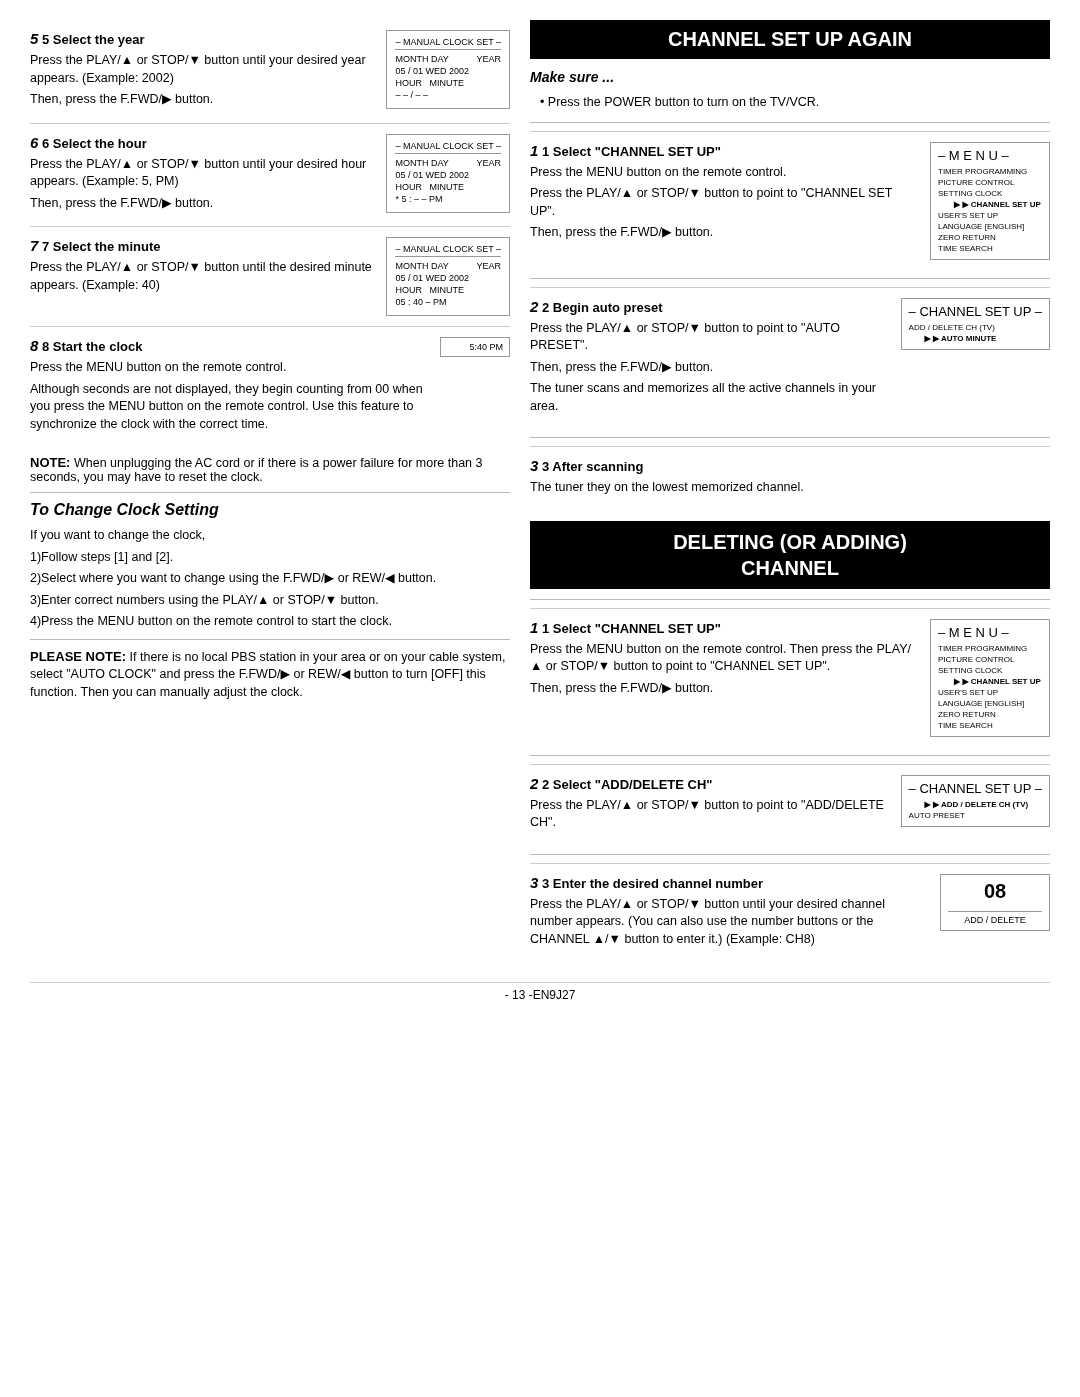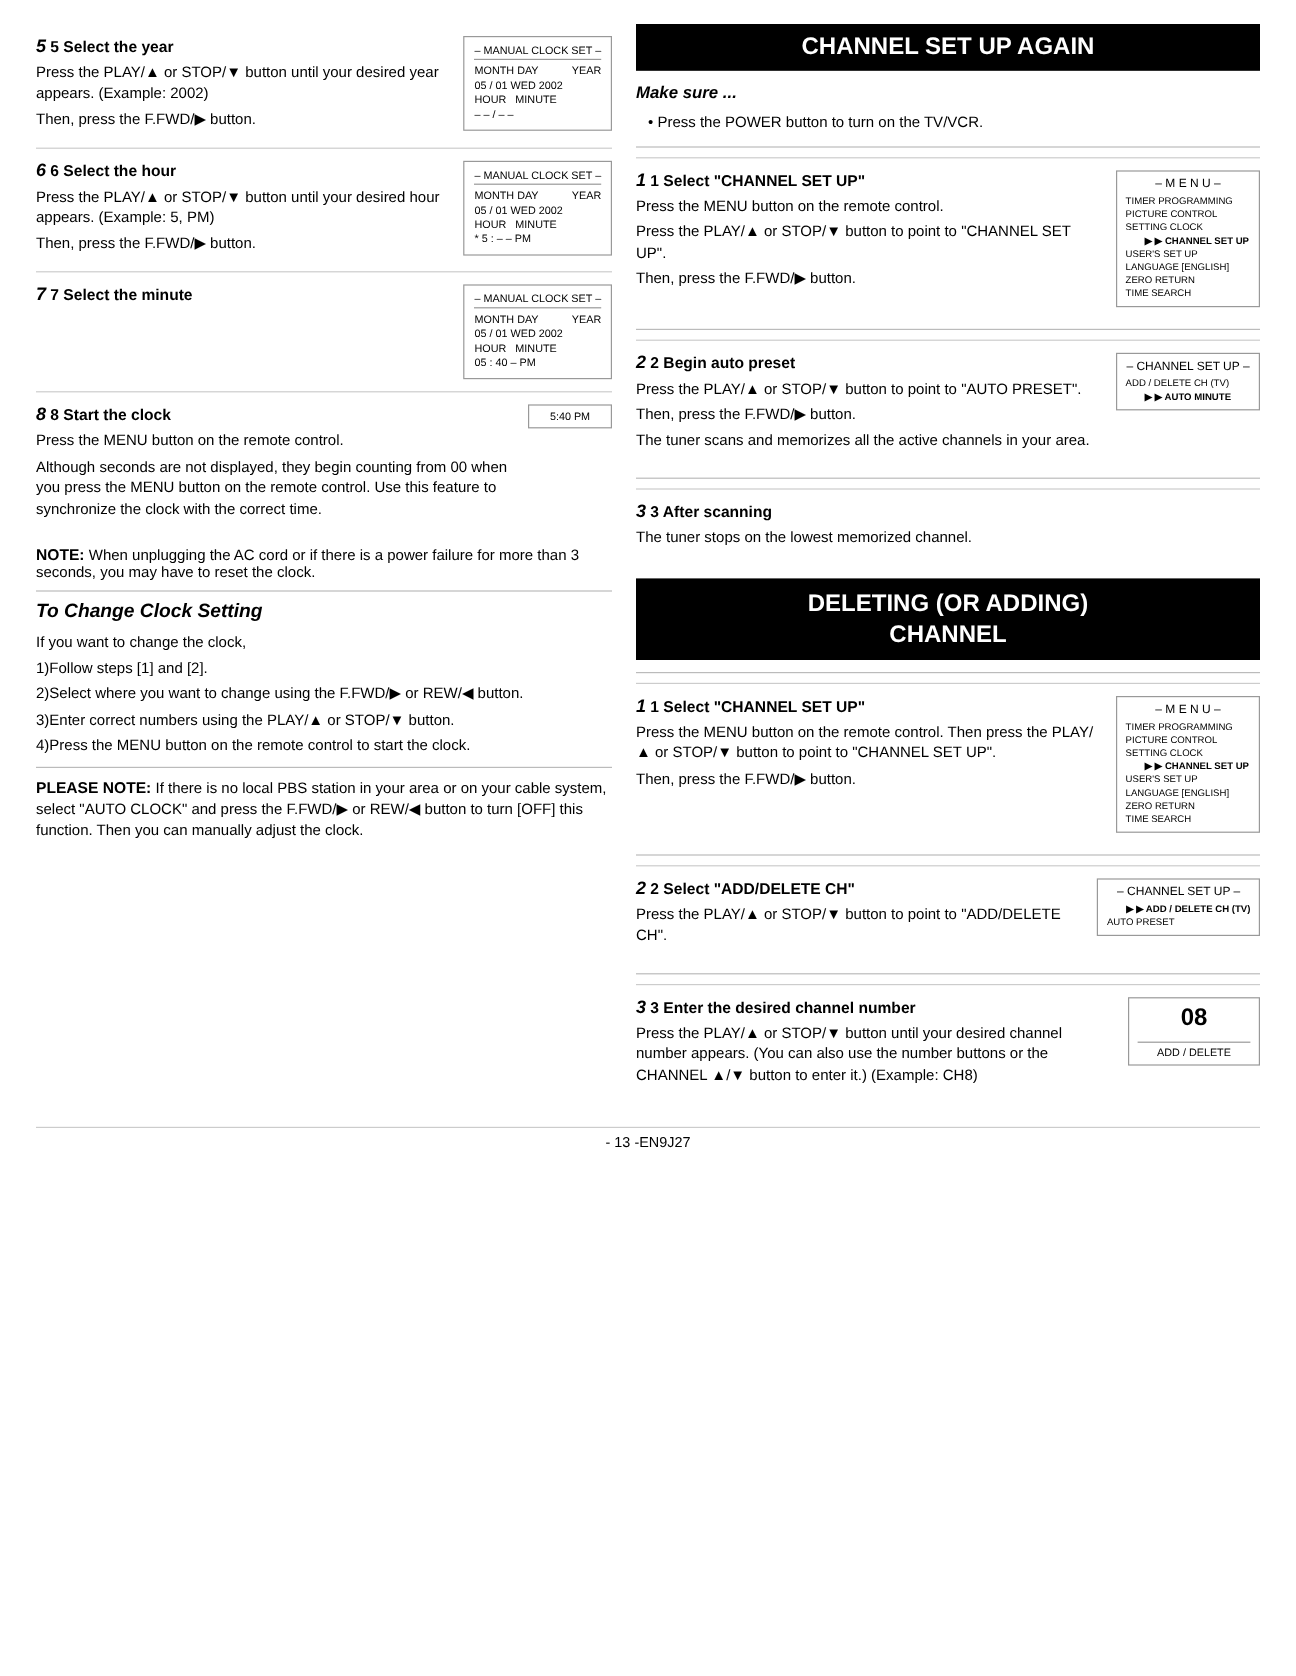--- a/index.html
+++ b/index.html
@@ -80,35 +80,35 @@
       justify-content: space-between;
       font-size: 9px;
       margin: 2px 0;
     }
     
     .clock-display {
       border: 1px solid #999;
       padding: 4px 6px;
       font-size: 9px;
       width: 70px;
-      text-align: center;
+      text-align: right;
       background: #fff;
     }
     
     .menu-box {
       border: 1px solid #999;
       padding: 5px 7px;
       font-size: 9px;
       min-width: 120px;
       background: #fff;
       flex-shrink: 0;
     }
     .menu-box .menu-title {
-      text-align: center;
-      font-size: 10px;
+      text-align: left;
+      font-size: 13px;
       margin-bottom: 3px;
     }
     .menu-box .menu-item {
       font-size: 9px;
       padding: 1px 0;
     }
     .menu-box .menu-item.selected {
       font-weight: bold;
       margin-left: 16px;
     }
@@ -213,20 +213,21 @@
           <span>* 5 : – – PM</span>
         </div>
       </div>
     </div>
 
     <div class="step-block">
       <div class="step-content">
         <div class="step-title">
           <span class="step-num">7</span>&nbsp;<span>7  Select the minute</span>
         </div>
+        <p>Press the PLAY/▲ or STOP/▼ button until the desired minute appears. (Example: 40)</p>
       </div>
       <div class="display-box">
         <div class="box-title">– MANUAL CLOCK SET –</div>
         <div class="box-row">
           <span>MONTH DAY</span>
           <span>YEAR</span>
         </div>
         <div class="box-row">
           <span>05 / 01  WED 2002</span>
         </div>
@@ -328,21 +329,21 @@
       </div>
     </div>
 
     <hr class="thin">
 
     <div class="step-block">
       <div class="step-content">
         <div class="step-title">
           <span class="step-num">3</span>&nbsp;<span>3  After scanning</span>
         </div>
-        <p>The tuner stops on the lowest memorized channel.</p>
+        <p>The tuner they on the lowest memorized channel.</p>
       </div>
     </div>
 
     <div class="section-header" style="margin-top:10px; line-height:1.3;text-align:center;">
       <span>DELETING (OR ADDING)</span><br>
       <span>CHANNEL</span>
     </div>
 
 
     <hr class="thin">

